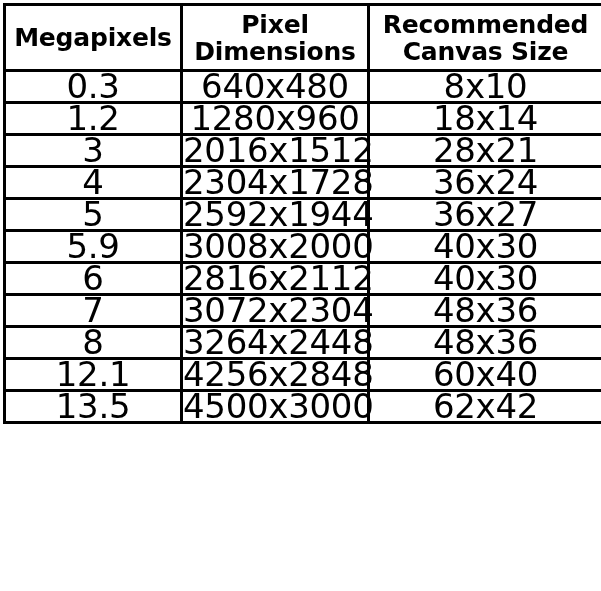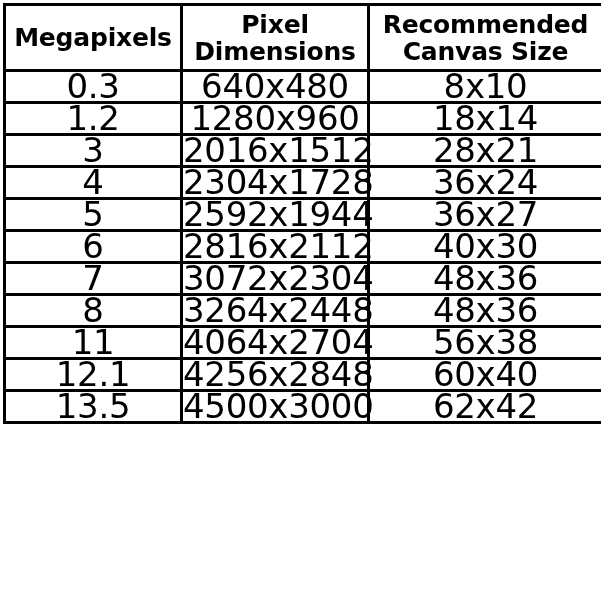--- a/index.html
+++ b/index.html
@@ -113,38 +113,38 @@
           <td>4</td>
           <td>2304x1728</td>
           <td>36x24</td>
         </tr>
         <tr>
           <td>5</td>
           <td>2592x1944</td>
           <td>36x27</td>
         </tr>
         <tr>
+          <td>5.9</td>
+          <td>3008x2000</td>
+          <td>40x30</td>
+        </tr>
+        <tr>
           <td>6</td>
           <td>2816x2112</td>
           <td>40x30</td>
         </tr>
         <tr>
           <td>7</td>
           <td>3072x2304</td>
           <td>48x36</td>
         </tr>
         <tr>
           <td>8</td>
           <td>3264x2448</td>
           <td>48x36</td>
-        </tr>
-        <tr>
-          <td>11</td>
-          <td>4064x2704</td>
-          <td>56x38</td>
         </tr>
         <tr>
           <td>12.1</td>
           <td>4256x2848</td>
           <td>60x40</td>
         </tr>
         <tr>
           <td>13.5</td>
           <td>4500x3000</td>
           <td>62x42</td>

